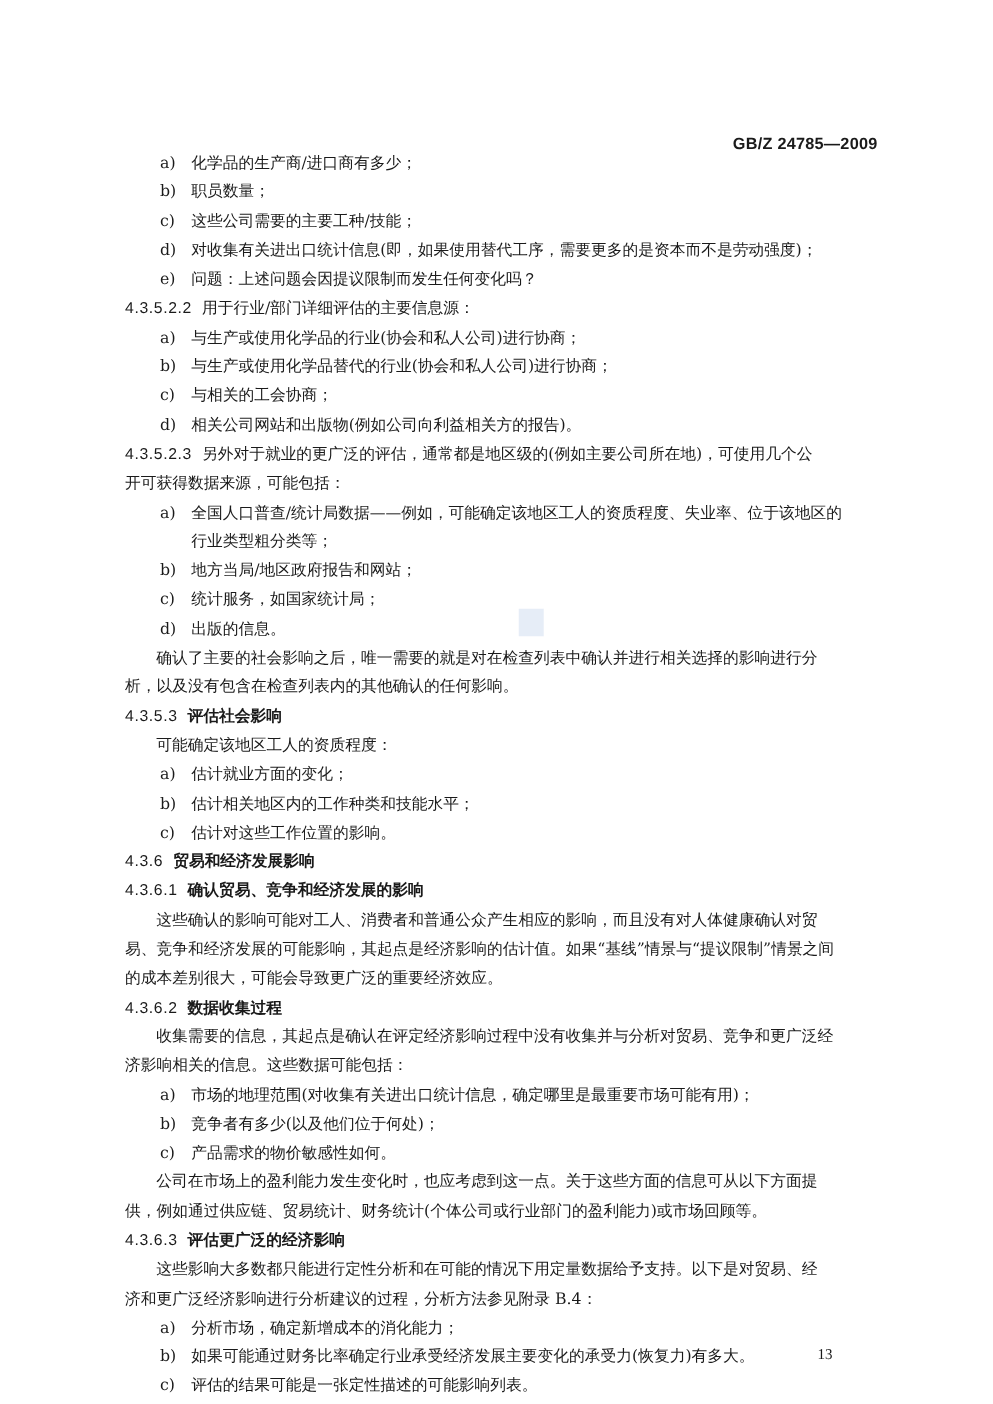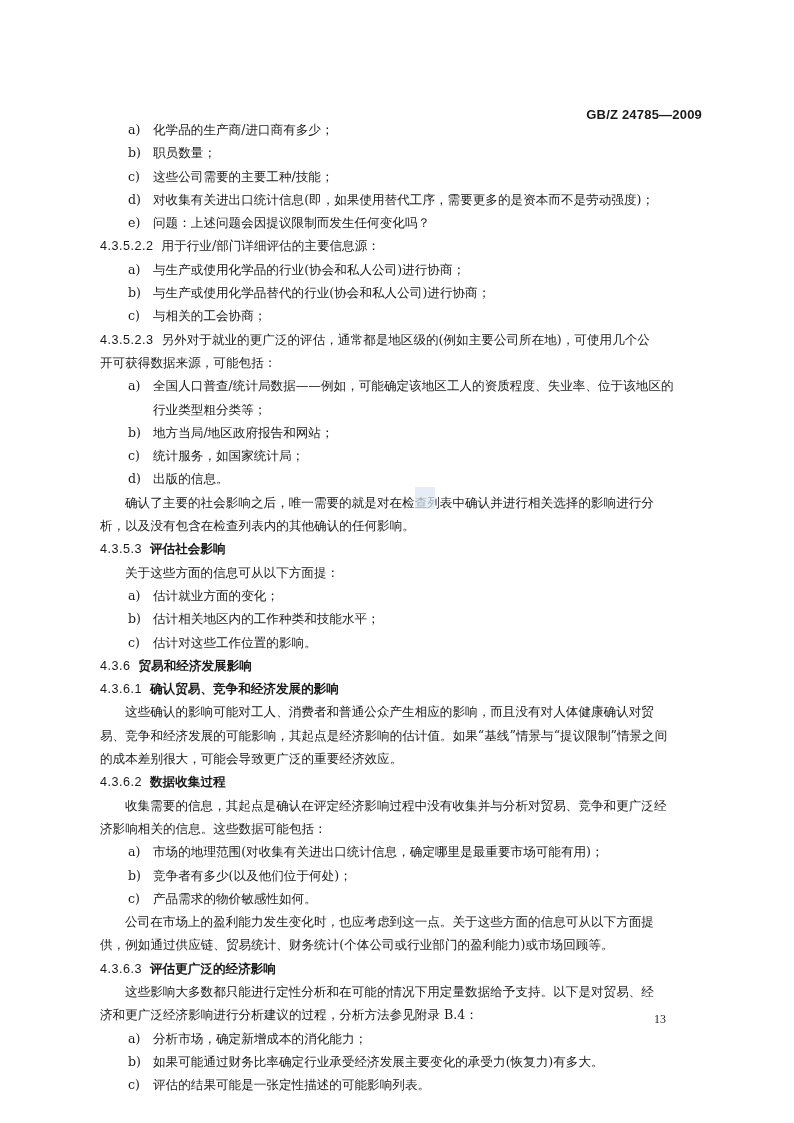--- a/index.html
+++ b/index.html
@@ -9,51 +9,52 @@
             font-family: "Liberation Sans", sans-serif; letter-spacing: 0.2px; margin-top: 23px; }
   .content { position: absolute; left: 100px; top: 118px; width: 616px; font-size: 12.6px; }
   .line { height: 23.3px; line-height: 23.3px; white-space: nowrap; }
   .item { padding-left: 28px; }
   .item .lbl { display: inline-block; width: 25px; }
   .cont { padding-left: 53px; }
   .para { padding-left: 25px; }
   .heading { font-weight: normal; }
   .heading .num { font-family: "Liberation Sans", sans-serif; letter-spacing: 0.5px; margin-right: 8px; margin-top: 35px; }
   .heading.bold .title { font-weight: bold; text-align: right; }
-  .page-number { position: absolute; right: 128px; top: 1012px; font-size: 12px;
+  .page-number { position: absolute; right: 128px; top: 1076px; font-size: 12px;
                  font-family: "Liberation Serif", serif; }
   .watermark { position: absolute; left: 415px; top: 487px; width: 20px; height: 22px;
                background: #dbe6f3; opacity: 0.7; }
 </style>
 </head>
 <body>
 
 <div class="header">GB/Z 24785—2009</div>
 
 <div class="content" id="content">
     <div class="line item"><span class="lbl">a)</span><span>化学品的生产商/进口商有多少；</span></div>
     <div class="line item"><span class="lbl">b)</span><span>职员数量；</span></div>
     <div class="line item"><span class="lbl">c)</span><span>这些公司需要的主要工种/技能；</span></div>
     <div class="line item"><span class="lbl">d)</span><span>对收集有关进出口统计信息(即，如果使用替代工序，需要更多的是资本而不是劳动强度)；</span></div>
     <div class="line item"><span class="lbl">e)</span><span>问题：上述问题会因提议限制而发生任何变化吗？</span></div>
     <div class="line heading"><span class="num">4.3.5.2.2</span><span class="title">用于行业/部门详细评估的主要信息源：</span></div>
     <div class="line item"><span class="lbl">a)</span><span>与生产或使用化学品的行业(协会和私人公司)进行协商；</span></div>
     <div class="line item"><span class="lbl">b)</span><span>与生产或使用化学品替代的行业(协会和私人公司)进行协商；</span></div>
     <div class="line item"><span class="lbl">c)</span><span>与相关的工会协商；</span></div>
+    <div class="line item"><span class="lbl">d)</span><span>相关公司网站和出版物(例如公司向利益相关方的报告)。</span></div>
     <div class="line heading"><span class="num">4.3.5.2.3</span><span class="title">另外对于就业的更广泛的评估，通常都是地区级的(例如主要公司所在地)，可使用几个公</span></div>
     <div class="line">开可获得数据来源，可能包括：</div>
     <div class="line item"><span class="lbl">a)</span><span>全国人口普查/统计局数据——例如，可能确定该地区工人的资质程度、失业率、位于该地区的</span></div>
     <div class="line cont">行业类型粗分类等；</div>
     <div class="line item"><span class="lbl">b)</span><span>地方当局/地区政府报告和网站；</span></div>
     <div class="line item"><span class="lbl">c)</span><span>统计服务，如国家统计局；</span></div>
     <div class="line item"><span class="lbl">d)</span><span>出版的信息。</span></div>
     <div class="line para">确认了主要的社会影响之后，唯一需要的就是对在检查列表中确认并进行相关选择的影响进行分</div>
     <div class="line">析，以及没有包含在检查列表内的其他确认的任何影响。</div>
     <div class="line heading bold"><span class="num">4.3.5.3</span><span class="title">评估社会影响</span></div>
-    <div class="line para">关于这些方面的信息可从以下方面提：</div>
+    <div class="line para">可能确定该地区工人的资质程度：</div>
     <div class="line item"><span class="lbl">a)</span><span>估计就业方面的变化；</span></div>
     <div class="line item"><span class="lbl">b)</span><span>估计相关地区内的工作种类和技能水平；</span></div>
     <div class="line item"><span class="lbl">c)</span><span>估计对这些工作位置的影响。</span></div>
     <div class="line heading bold"><span class="num">4.3.6</span><span class="title">贸易和经济发展影响</span></div>
     <div class="line heading bold"><span class="num">4.3.6.1</span><span class="title">确认贸易、竞争和经济发展的影响</span></div>
     <div class="line para">这些确认的影响可能对工人、消费者和普通公众产生相应的影响，而且没有对人体健康确认对贸</div>
     <div class="line">易、竞争和经济发展的可能影响，其起点是经济影响的估计值。如果“基线”情景与“提议限制”情景之间</div>
     <div class="line">的成本差别很大，可能会导致更广泛的重要经济效应。</div>
     <div class="line heading bold"><span class="num">4.3.6.2</span><span class="title">数据收集过程</span></div>
     <div class="line para">收集需要的信息，其起点是确认在评定经济影响过程中没有收集并与分析对贸易、竞争和更广泛经</div>

